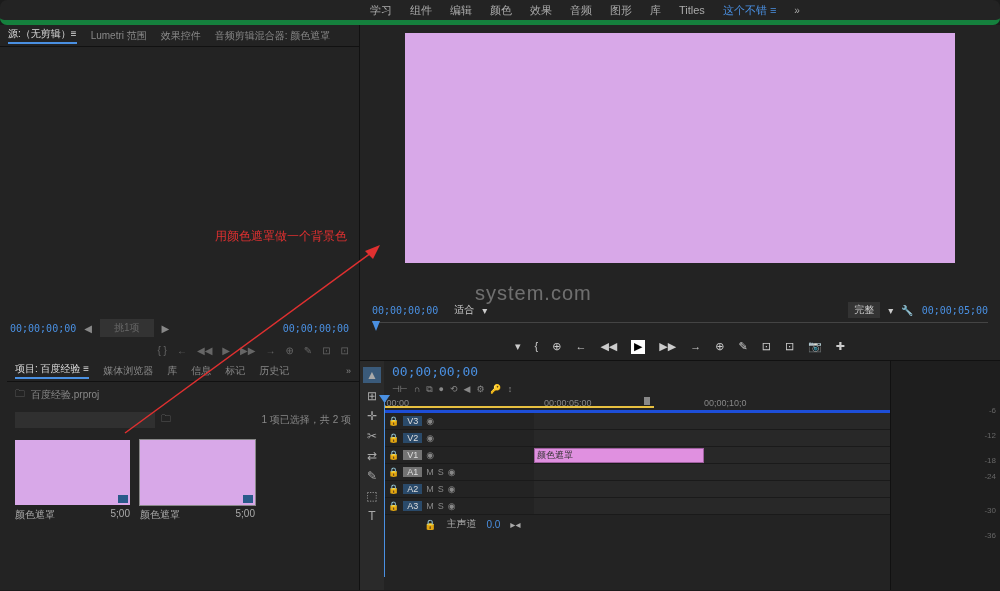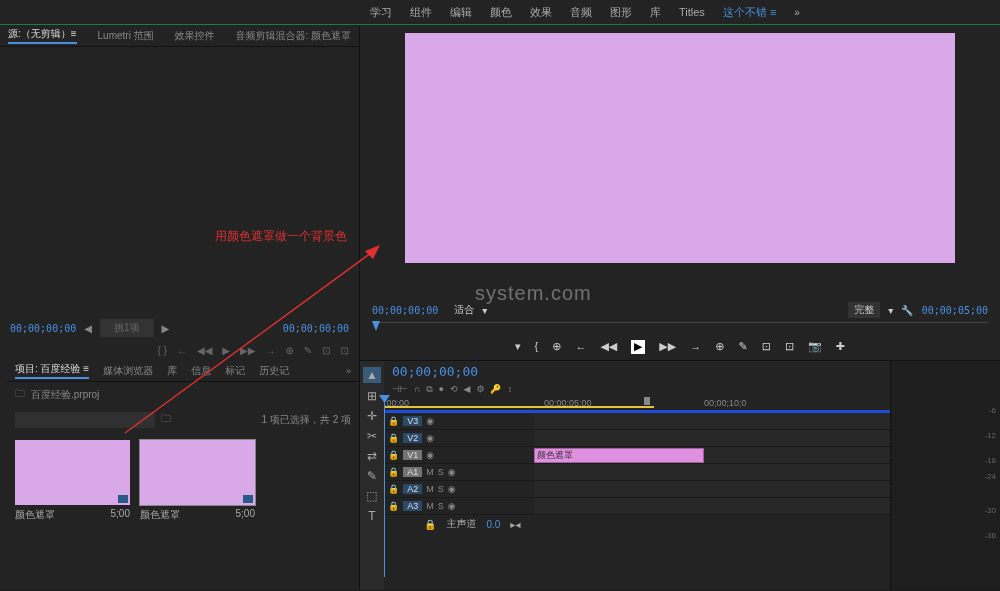--- a/index.html
+++ b/index.html
@@ -1,27 +1,27 @@
 <!DOCTYPE html>
 <html><head>
 <meta charset="utf-8">
 <style>
 * { margin: 0; padding: 0; box-sizing: border-box; font-family: "Microsoft YaHei", sans-serif; }
 body { background: #1b1b1b; color: #ccc; font-size: 11px; width: 1000px; height: 591px; overflow: hidden; position: relative; }
 
-.top-tabs { height: 25px; background: #232323; display: flex; align-items: center; padding-left: 370px; gap: 18px; border-bottom: 1px solid #15803d; }
+.top-tabs { height: 25px; background: #232323; display: flex; align-items: center; padding-left: 370px; gap: 18px; border-bottom: 5px solid #15803d; border-radius: 7px; }
 .top-tabs span { color: #aaa; cursor: pointer; }
 .top-tabs .active { color: #4a90e2; }
 .top-tabs .chev { font-size: 10px; }
 
 .main { display: flex; height: 565px; }
 .left-col { width: 360px; display: flex; flex-direction: column; border-right: 1px solid #111; }
 .right-col { flex: 1; display: flex; flex-direction: column; }
 
-.panel-tabs { height: 22px; background: #232323; display: flex; align-items: center; padding: 0 8px; gap: 14px; border-bottom: 1px solid #111; font-size: 10px; justify-content: space-between; }
+.panel-tabs { height: 22px; background: #232323; display: flex; align-items: center; padding: 0 8px; gap: 14px; border-bottom: 1px solid #111; font-size: 10px; }
 .panel-tabs span { color: #888; }
 .panel-tabs .sel { color: #ddd; border-bottom: 2px solid #4a90e2; padding-bottom: 1px; }
 .panel-tabs .menu { margin-left: auto; font-size: 9px; }
 
 .source-panel { height: 335px; background: #232323; position: relative; display: flex; flex-direction: column; }
 .source-body { flex: 1; }
 .src-controls { display: flex; align-items: center; padding: 4px 10px; gap: 8px; font-size: 10px; color: #888; }
 .src-controls .tc { color: #4a90e2; font-family: monospace; }
 .src-controls .spacer { flex: 1; }
 .src-controls .barseg { background: #333; padding: 2px 14px; color: #666; }

